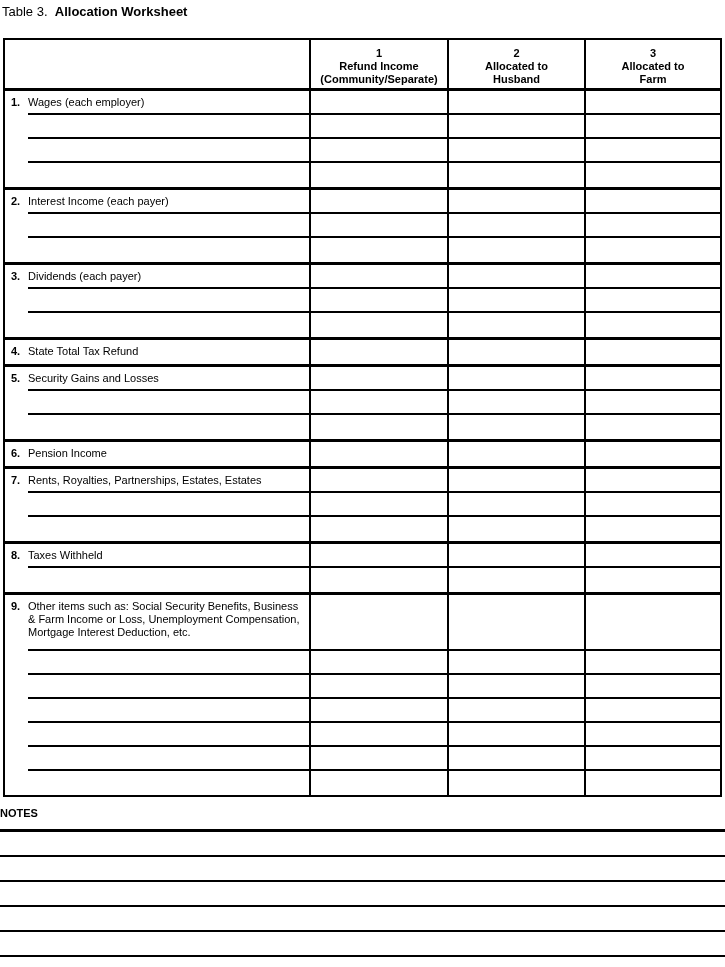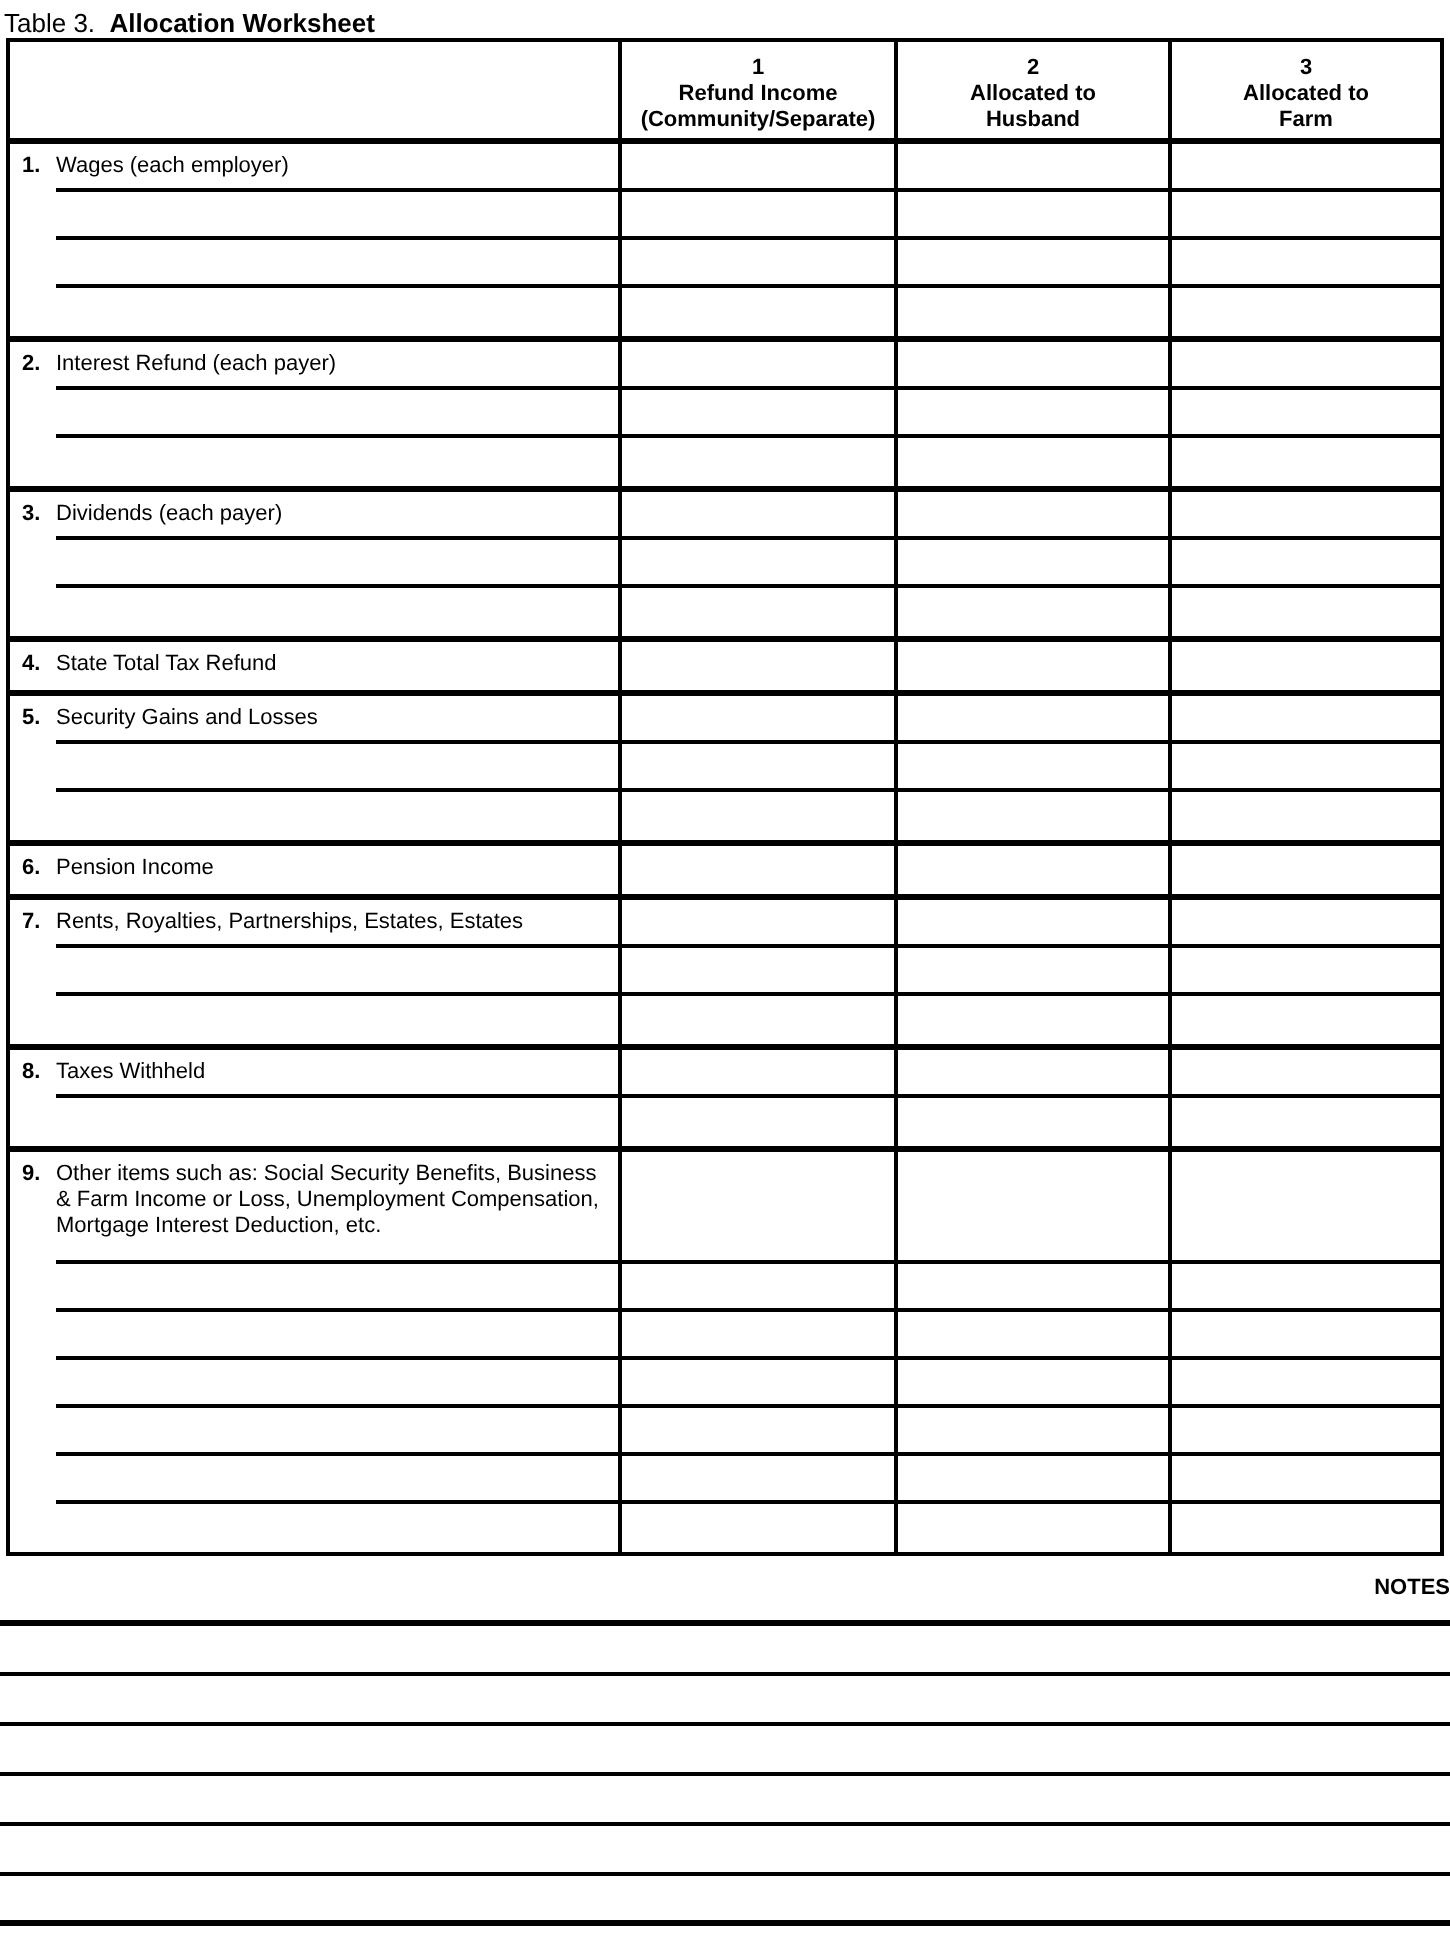--- a/index.html
+++ b/index.html
@@ -3,21 +3,21 @@
 <meta charset="utf-8">
 <style>
   * { box-sizing: border-box; margin: 0; padding: 0; }
   html, body { background: #ffffff; }
   body {
     width: 725px; height: 967px; overflow: hidden;
     font-family: "Liberation Sans", sans-serif;
     color: #000;
   }
   
-  .page-title { padding: 4px 0 0 2px; font-size: 13px; height: 19px; white-space: nowrap; }
+  .page-title { padding: 4px 0 0 2px; font-size: 13px; height: 38px; white-space: nowrap; }
   .title-main { font-weight: bold; }
 
   
   .worksheet { margin-left: 3px; width: 719px; border: 2px solid #000; }
   .grid { display: grid; grid-template-columns: 304px 138px 137px 1fr; }
 
   .header { border-bottom: 3px solid #000; }
   .hc { min-height: 48px; text-align: center; font-weight: bold;
         font-size: 11px; line-height: 13px; padding-top: 7px; }
   .hc + .hc { border-left: 2px solid #000; }
@@ -36,21 +36,21 @@
   
   .amt .sub:not(:last-child) { border-bottom: 2px solid #000; }
 
   .labelrow { display: flex; }
   .num { flex: 0 0 23px; padding: 5px 0 0 6px; font-weight: bold;
          font-size: 11px; line-height: 13px; }
   .lbl { flex: 1; padding: 5px 4px 0 0; font-weight: normal;
          font-size: 11px; line-height: 13px; }
 
   
-  .notes-heading { margin-top: 10px; text-align: right;
+  .notes-heading { margin-top: 10px; text-align: left;
                    font-weight: bold; font-size: 11px; height: 13px; }
   .notes-lines { margin-top: 0; width: 725px; }
   .note-line { height: 25px; border-bottom: 2px solid #000; }
   .note-line:first-child { height: 12px; border-bottom-width: 3px; }
   .note-line:last-child { border-bottom-width: 3px; }
 </style>
 </head>
 <body>
 
 <div class="page-title"><span>Table 3.</span>&nbsp;&nbsp;<span class="title-main">Allocation Worksheet</span></div>
@@ -100,21 +100,21 @@
         <div class="sub"></div>
         <div class="sub"></div>
         <div class="sub"></div>
         <div class="sub"></div>
       </div>
     </div>
     <div class="grid item">
       <div class="cell desc">
         <div class="sub labelrow">
           <div class="num">2.</div>
-          <div class="lbl">Interest Refund (each payer)</div>
+          <div class="lbl">Interest Income (each payer)</div>
         </div>
         <div class="sub"></div>
         <div class="sub"></div>
       </div>
       <div class="cell amt">
         <div class="sub"></div>
         <div class="sub"></div>
         <div class="sub"></div>
       </div>
       <div class="cell amt">

